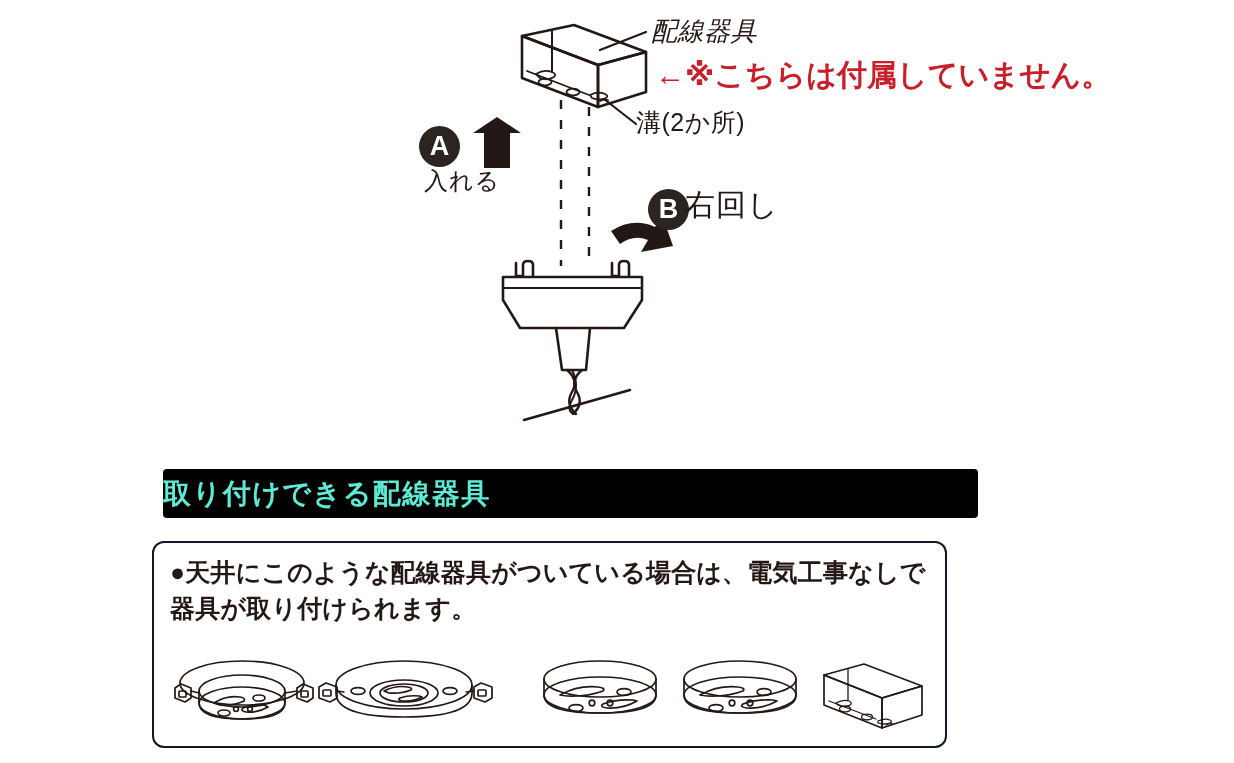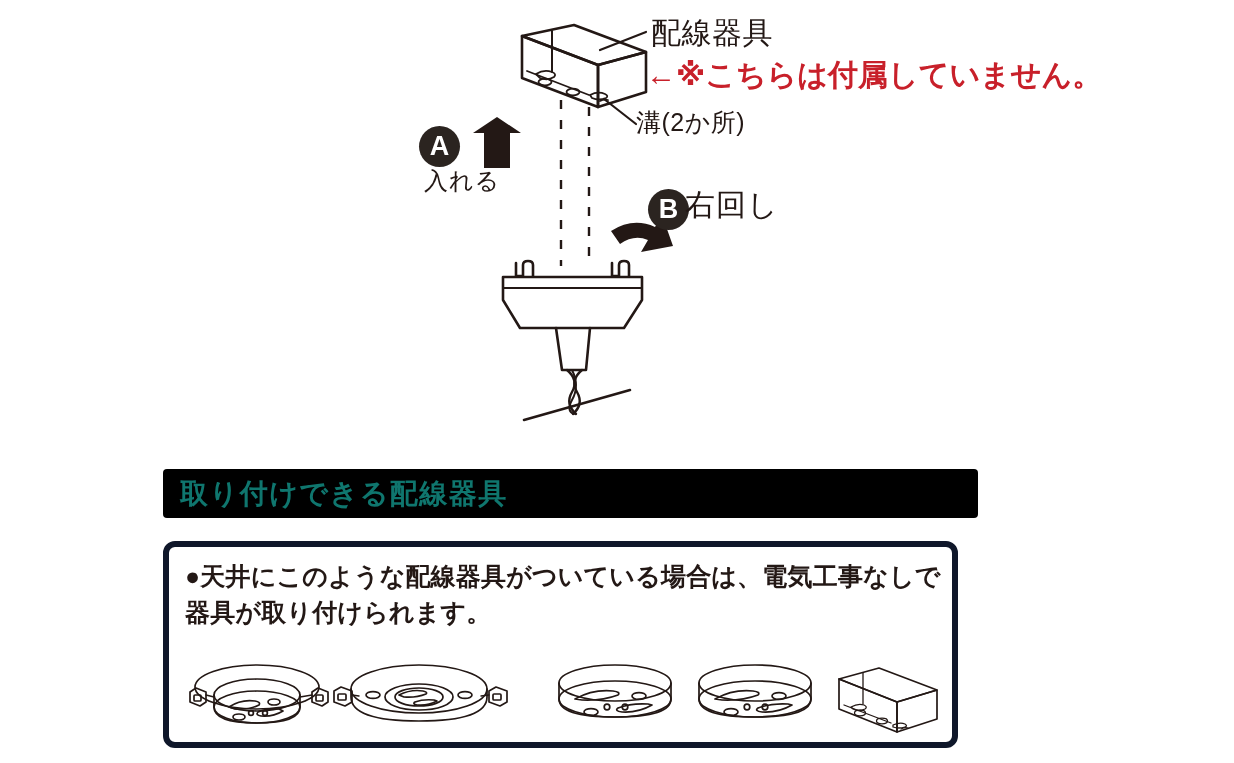--- a/index.html
+++ b/index.html
@@ -37,38 +37,40 @@
   .lbl {
     position: absolute;
     white-space: nowrap;
     line-height: 1;
     color: #231815;
   }
 
   .lbl-device {
     left: 651px;
     top: 18px;
-    font-size: 30px;
+    font-size: 26px;
     letter-spacing: 0.5px;
+    font-style: italic;
   }
 
   .lbl-groove {
     left: 636px;
     top: 110px;
     font-size: 25px;
     letter-spacing: 0.5px;
   }
 
   .lbl-warning {
     left: 646px;
     top: 60px;
     font-size: 30px;
     font-weight: 700;
     color: #c8202a;
     letter-spacing: 0px;
+    padding-left: 9px;
   }
 
   .lbl-insert {
     left: 424px;
     top: 169px;
     font-size: 24px;
     letter-spacing: 1px;
   }
 
   .lbl-turn {
@@ -103,36 +105,36 @@
     left: 163px;
     top: 469px;
     width: 815px;
     height: 49px;
     background: #000000;
     border-radius: 4px;
     display: flex;
     align-items: center;
   }
   #section-bar .bar-text {
-    color: #0f766e;
+    color: #5eead4;
     font-size: 28px;
     font-weight: 700;
     letter-spacing: 1.5px;
-    margin-left: 17px;
+    margin-left: 0;
     line-height: 1;
   }
 
   
   #info-panel {
     position: absolute;
-    left: 163px;
+    left: 152px;
     top: 541px;
     width: 795px;
     height: 207px;
-    border: 6px solid #0f172a;
+    border: 2px solid #0f172a;
     border-radius: 12px;
     box-sizing: border-box;
     background: #ffffff;
   }
 
   .panel-main {
     position: absolute;
     left: 16px;
     top: 12px;
     width: 760px;

